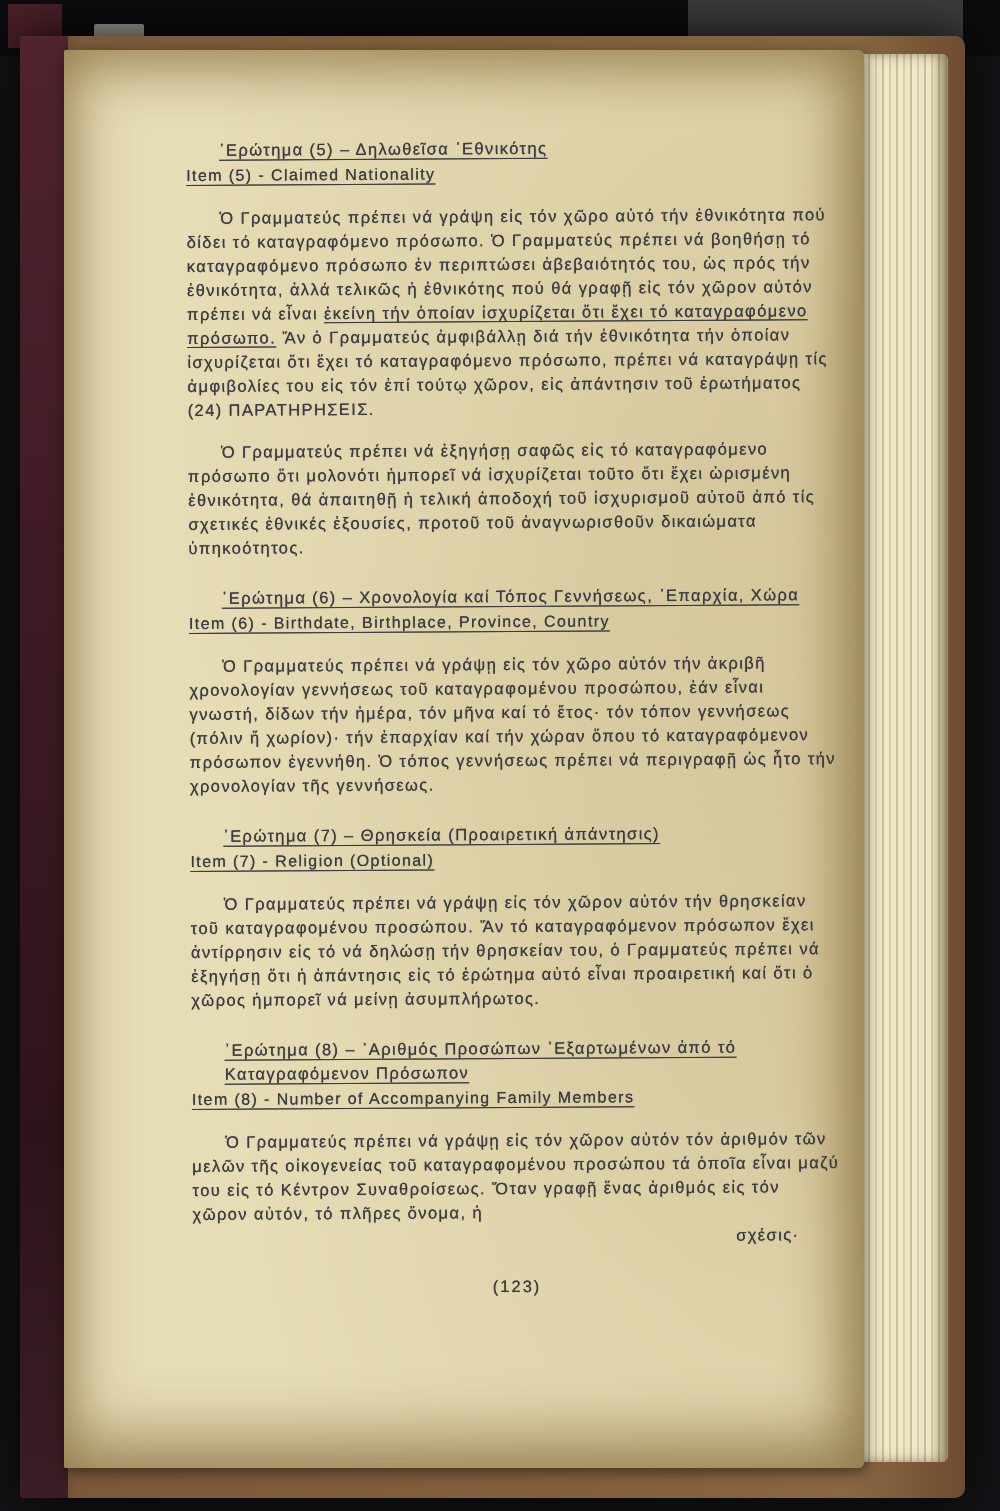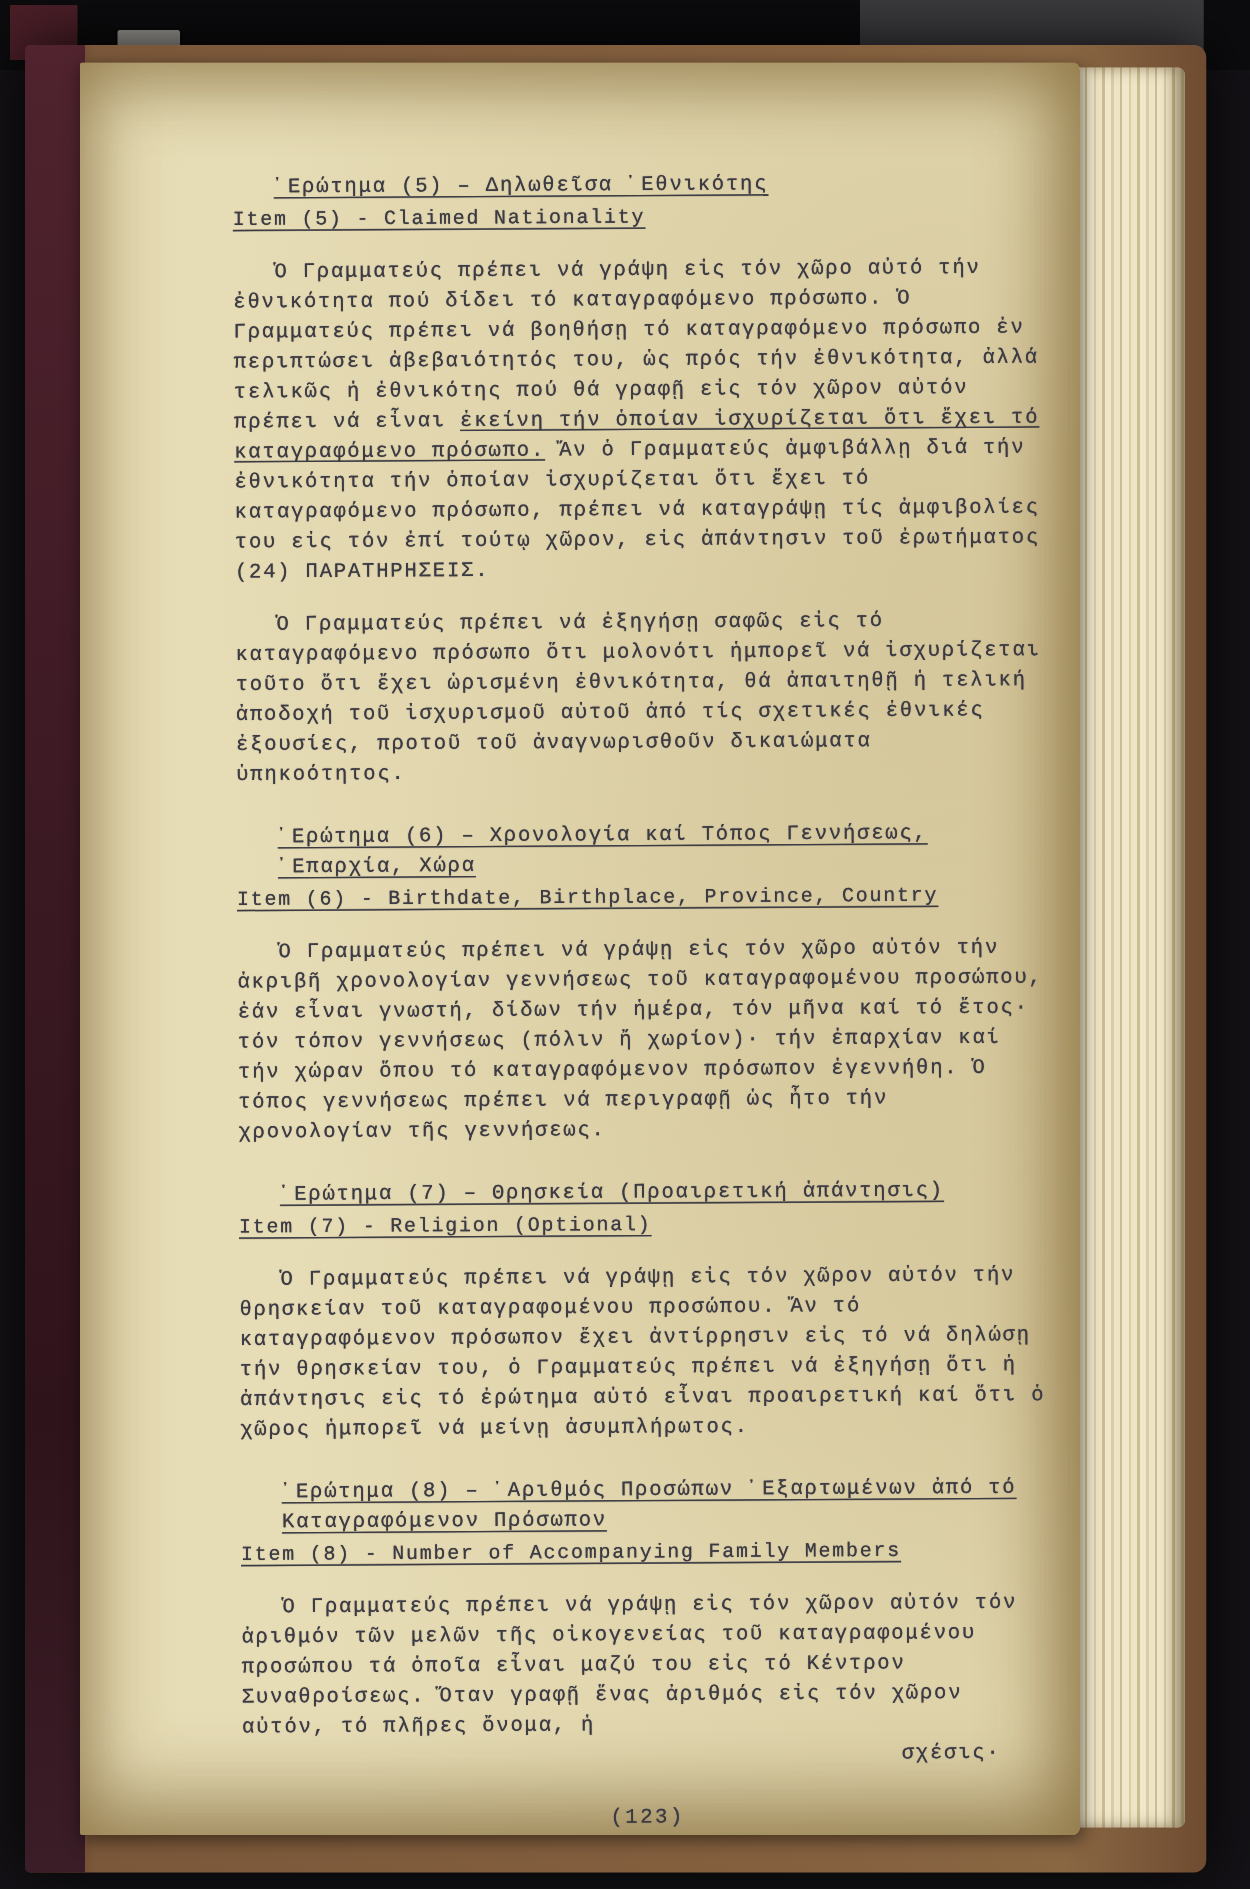--- a/index.html
+++ b/index.html
@@ -1,18 +1,18 @@
 <!DOCTYPE html>
 <html><head>
 <meta charset="utf-8">
 <style>
   *{box-sizing:border-box}
   html,body{margin:0;padding:0;background:#0c0b0d}
   .scene{position:relative;width:1000px;height:1511px;background:#141216;overflow:hidden;
-         font-family:Liberation Mono, monospace}
+         font-family:Liberation Sans, sans-serif}
   .bg-top{position:absolute;left:0;top:0;width:100%;height:56px;background:#0c0b0d}
   .bg-gray{position:absolute;left:688px;top:0;width:275px;height:118px;background:#3c3b3e}
   .spine-frag{position:absolute;left:8px;top:4px;width:54px;height:44px;background:#4b1f28}
   .clip-frag{position:absolute;left:94px;top:24px;width:50px;height:22px;background:#9c9a94;border-radius:2px;box-shadow:0 1px 3px rgba(0,0,0,.6)}
   .cover{position:absolute;left:20px;top:36px;width:945px;height:1462px;border-radius:4px 10px 10px 4px;
          background:linear-gradient(90deg,#4f2e1f 0,#7b583a 6%,#85613f 70%,#8a6743 88%,#6f4c31 100%);
          box-shadow:0 0 50px rgba(0,0,0,.85)}
   .spine{position:absolute;left:20px;top:36px;width:48px;height:1462px;border-radius:4px 0 0 4px;
          background:linear-gradient(180deg,#50232e,#3d1a24 40%,#2f131b 75%,#3a1d26)}
   .edges{position:absolute;left:856px;top:54px;width:92px;height:1408px;border-radius:0 6px 6px 0;

